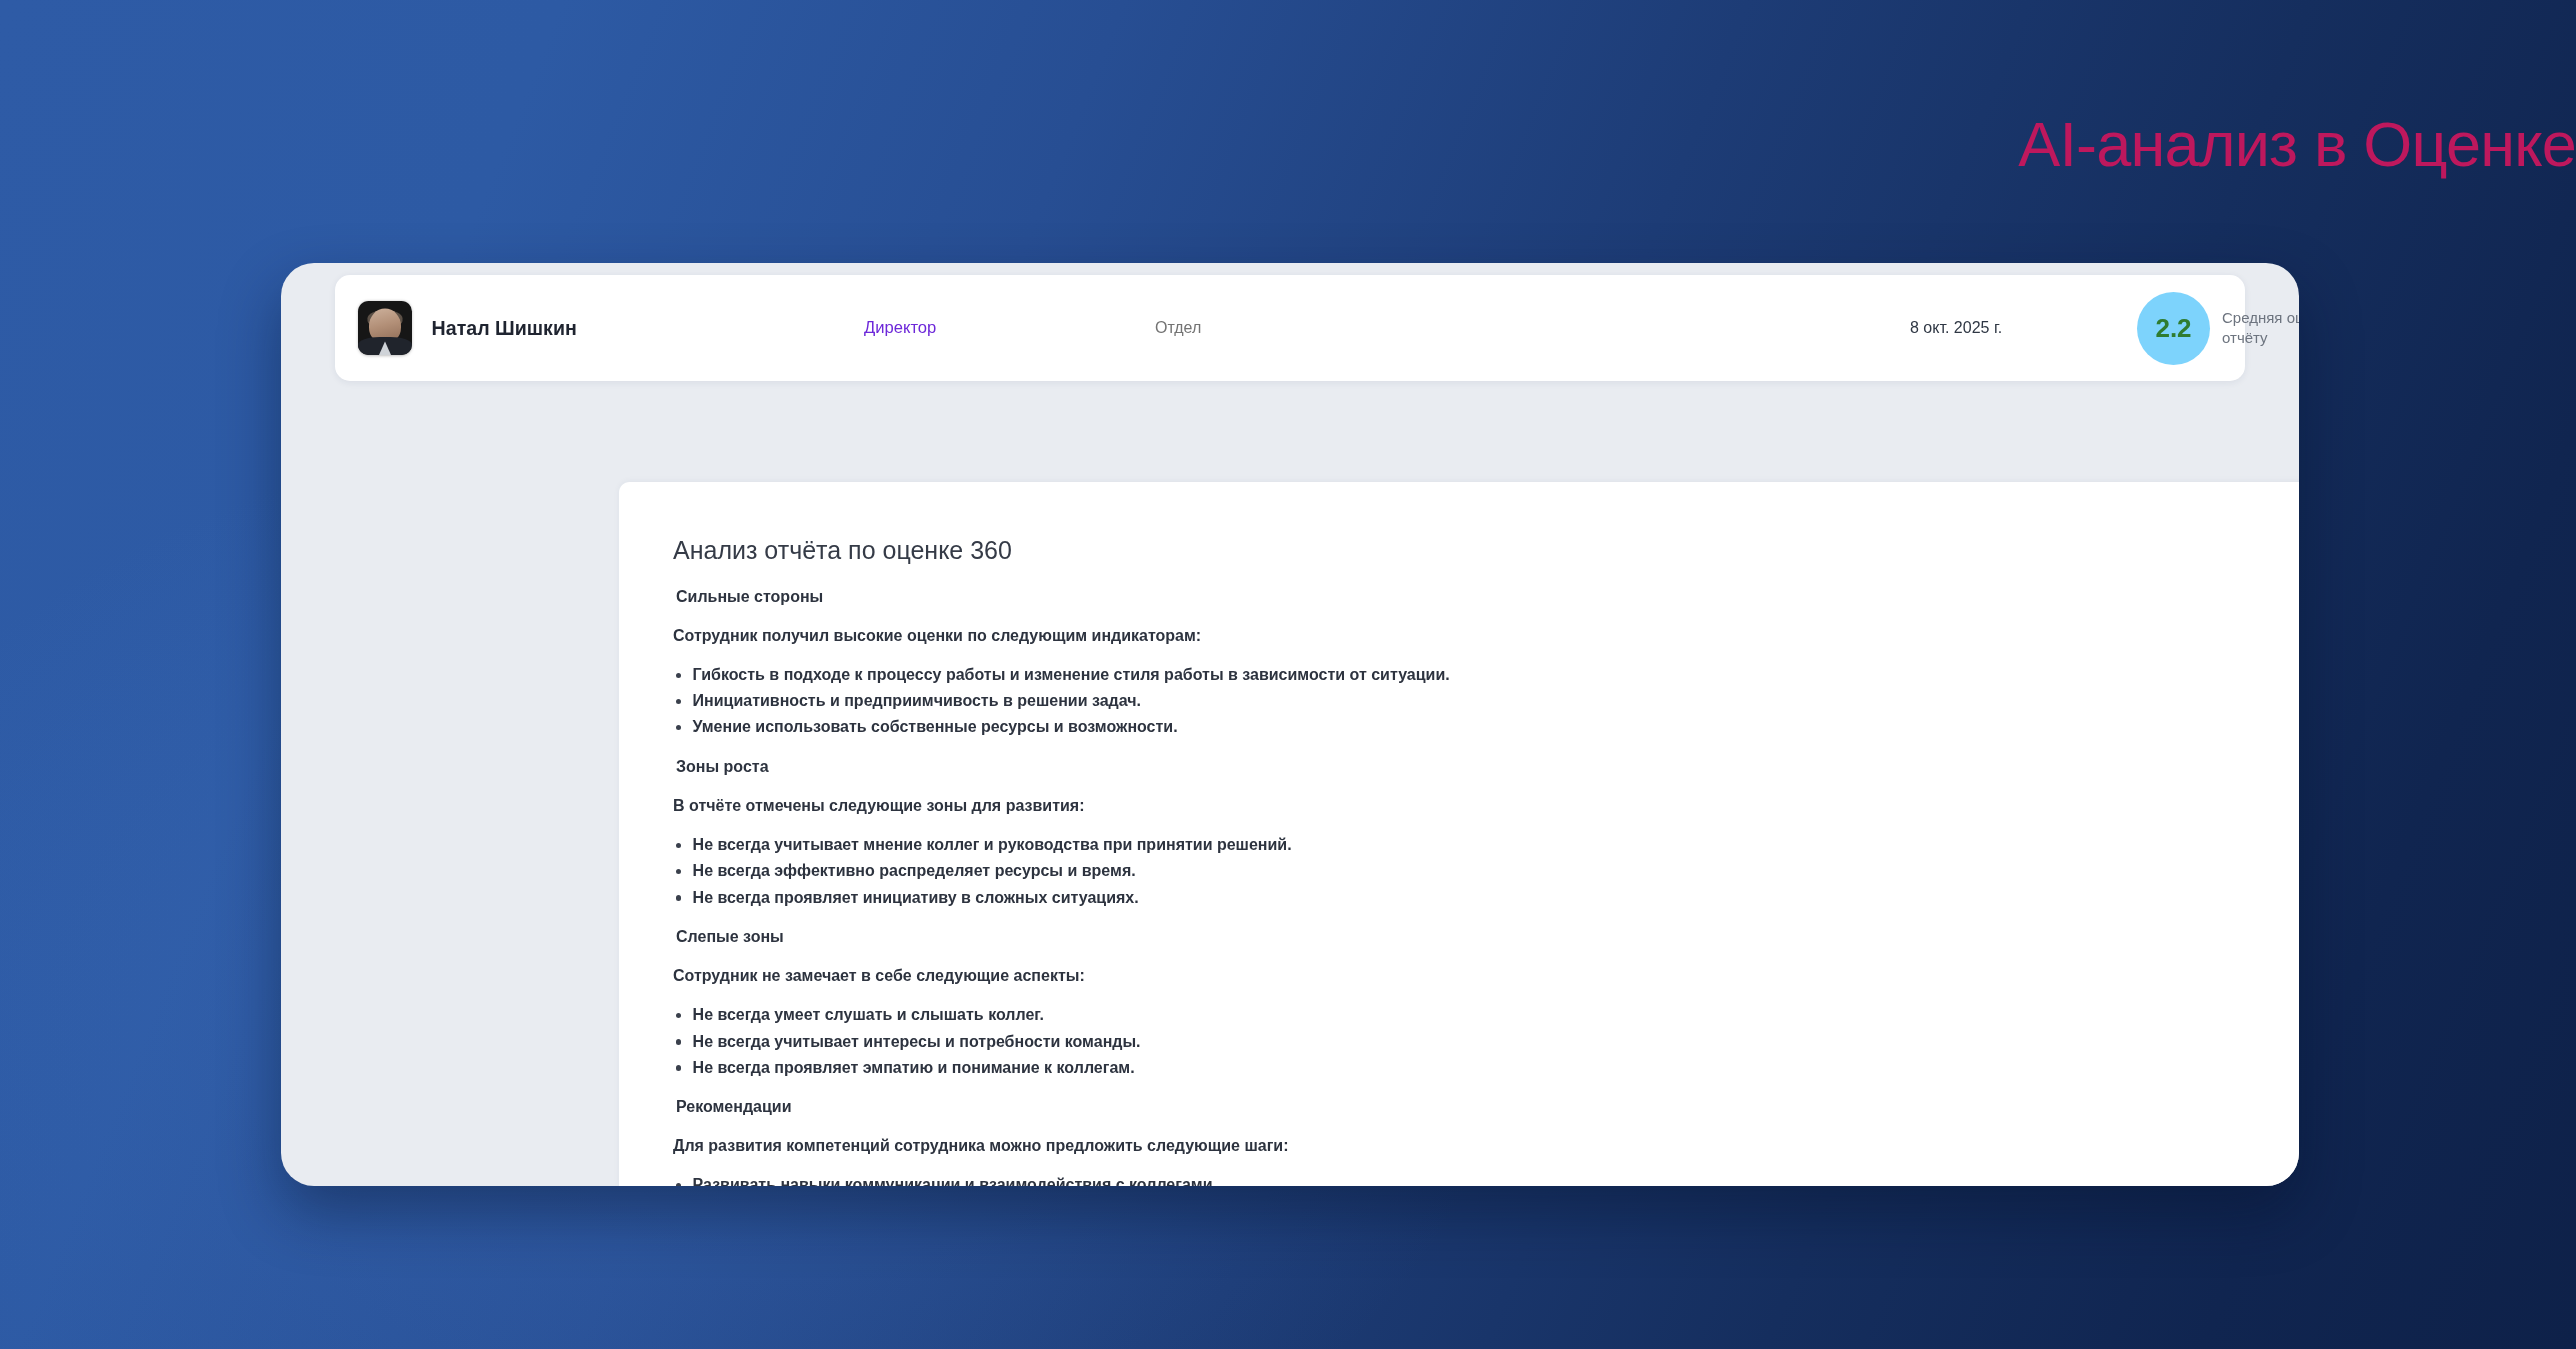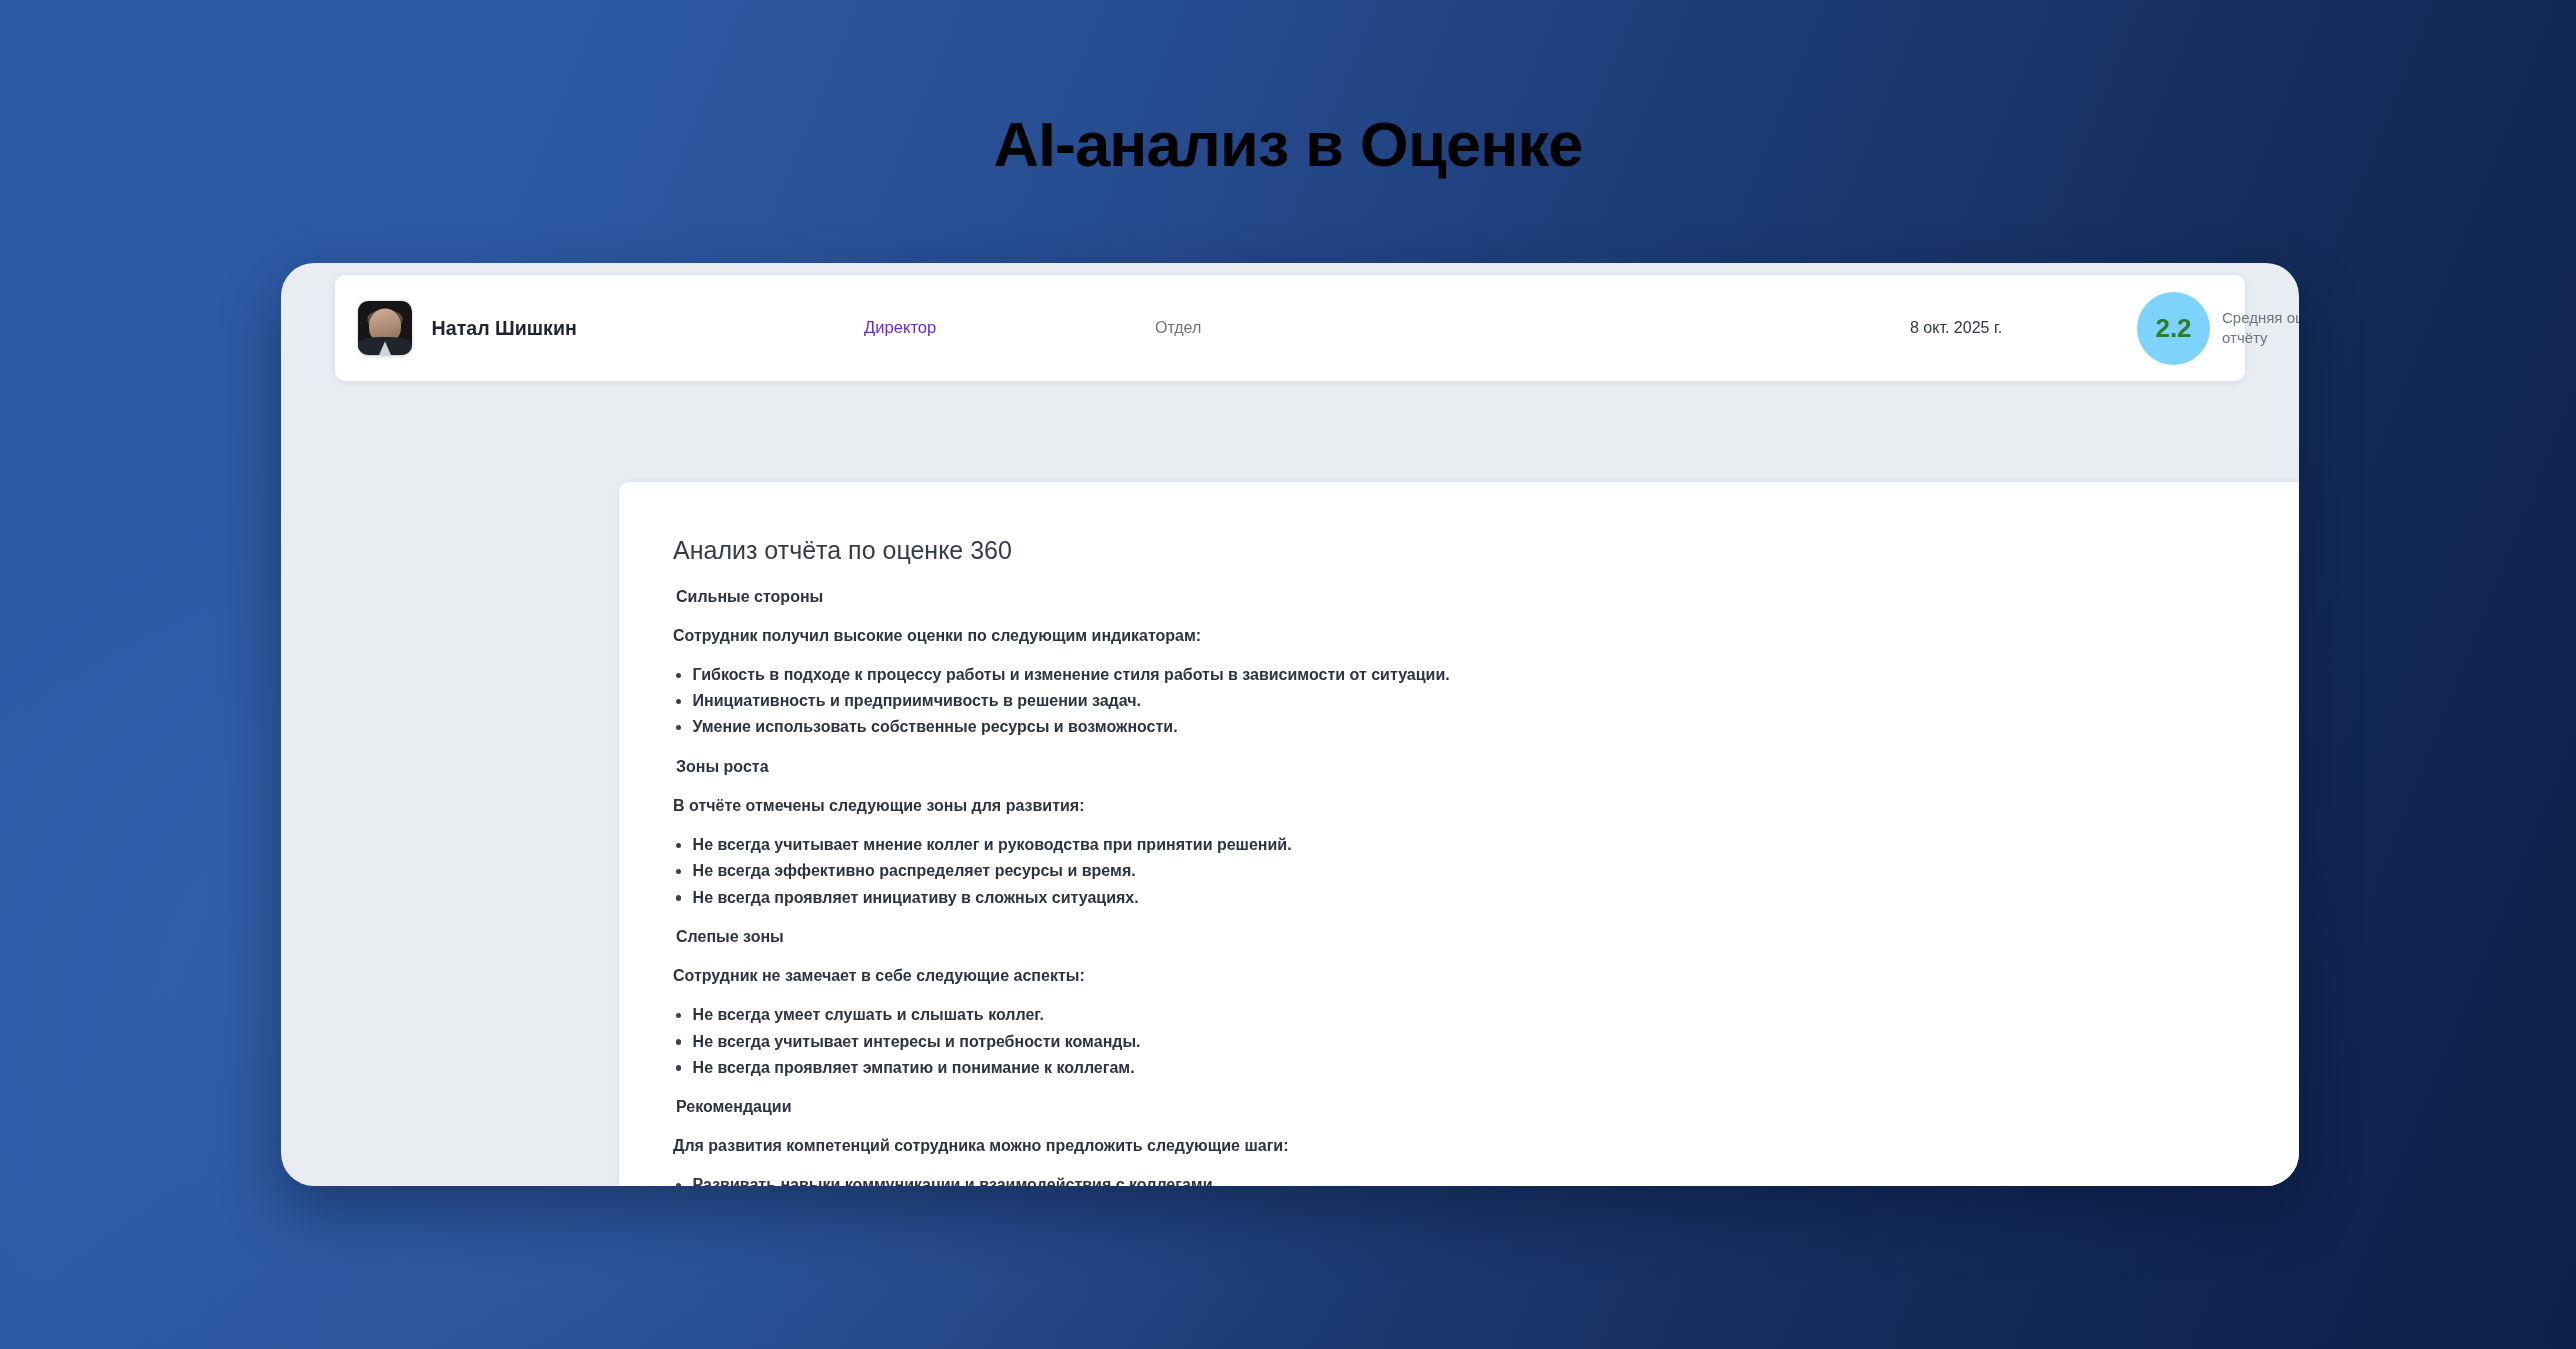--- a/index.html
+++ b/index.html
@@ -21,24 +21,24 @@
   .bg-glow {
     position:absolute; left:-10%; top:30%;
     width:70%; height:90%;
     background:radial-gradient(ellipse at center, rgba(70,120,200,.28) 0%, rgba(70,120,200,0) 68%);
     pointer-events:none;
   }
 
   
   .page-title {
     position:absolute; top:113px; left:0; width:100%;
-    text-align:center;
-    color:#000000;
+    text-align:right;
+    color:#be185d;
     font-size:63px;
-    font-weight:bold;
+    font-weight:normal;
     letter-spacing:-0.8px;
     line-height:1;
   }
 
   
   .frame {
     position:absolute;
     left:281px; top:263px;
     width:2018px; height:923px;
     background:#e9ecf1;
@@ -46,21 +46,21 @@
     box-shadow:0 26px 60px rgba(4,16,44,.42);
     overflow:hidden;
   }
 
   
   .header-card {
     position:absolute;
     left:54px; top:12px;
     width:1910px; height:106px;
     background:#ffffff;
-    border-radius:10px;
+    border-radius:15px;
     box-shadow:0 1.5px 7.6px rgba(25,45,90,.07);
     display:flex; align-items:center;
   }
   .avatar {
     width:54px; height:54px;
     margin-left:23px;
     border-radius:10.6px;
     overflow:hidden;
     flex:0 0 auto;
     background:#161616;

